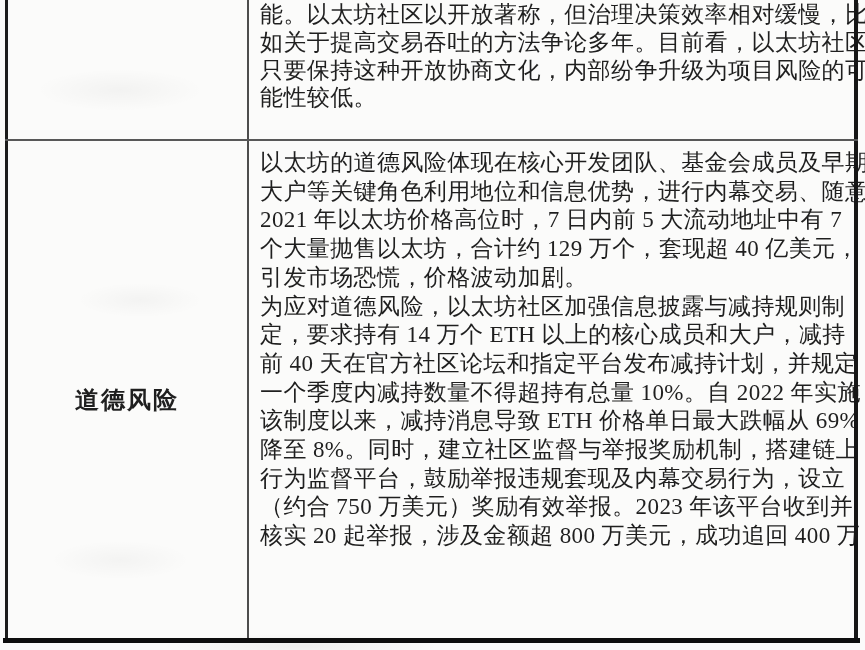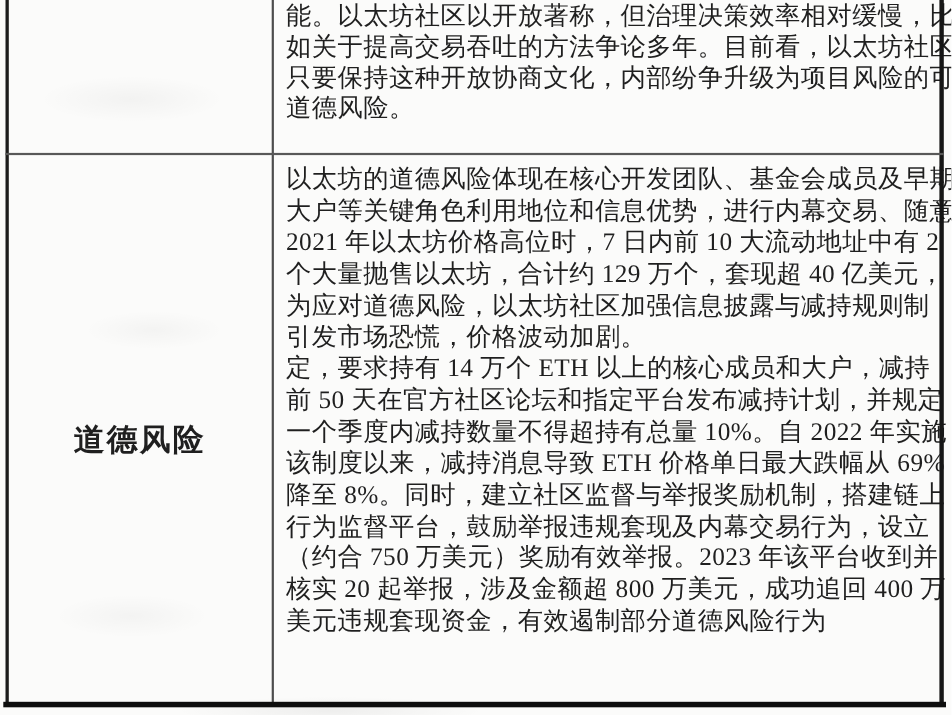--- a/index.html
+++ b/index.html
@@ -47,57 +47,56 @@
     left: 7px;
     width: 240px;
     display: flex;
     align-items: center;
     justify-content: center;
   }
   .r1-label { top: 2px;   height: 137px; }
   .r2-label { top: 141px; height: 497px; }
   .row-label {
     font-weight: bold;
-    font-size: 28px;
+    font-size: 24px;
     letter-spacing: 2px;
     margin-top: 20px;
   }
 </style>
 </head>
 <body>
 
 <div class="page">
 
   <div class="label-cell r1-label"></div>
   <div class="text-cell r1-text">
       <div class="text-line">能。以太坊社区以开放著称，但治理决策效率相对缓慢，比</div>
       <div class="text-line">如关于提高交易吞吐的方法争论多年。目前看，以太坊社区</div>
       <div class="text-line">只要保持这种开放协商文化，内部纷争升级为项目风险的可</div>
-      <div class="text-line">道德风险。</div>
+      <div class="text-line">能性较低。</div>
     </div>
 
   <div class="label-cell r2-label">
     <span class="row-label">道德风险</span>
   </div>
   <div class="text-cell r2-text">
       <div class="text-line">以太坊的道德风险体现在核心开发团队、基金会成员及早期</div>
       <div class="text-line">大户等关键角色利用地位和信息优势，进行内幕交易、随意</div>
-      <div class="text-line">2021 年以太坊价格高位时，7 日内前 10 大流动地址中有 2</div>
+      <div class="text-line">2021 年以太坊价格高位时，7 日内前 5 大流动地址中有 7</div>
       <div class="text-line">个大量抛售以太坊，合计约 129 万个，套现超 40 亿美元，</div>
+      <div class="text-line">引发市场恐慌，价格波动加剧。</div>
       <div class="text-line">为应对道德风险，以太坊社区加强信息披露与减持规则制</div>
-      <div class="text-line">引发市场恐慌，价格波动加剧。</div>
       <div class="text-line">定，要求持有 14 万个 ETH 以上的核心成员和大户，减持</div>
-      <div class="text-line">前 50 天在官方社区论坛和指定平台发布减持计划，并规定</div>
+      <div class="text-line">前 40 天在官方社区论坛和指定平台发布减持计划，并规定</div>
       <div class="text-line">一个季度内减持数量不得超持有总量 10%。自 2022 年实施</div>
       <div class="text-line">该制度以来，减持消息导致 ETH 价格单日最大跌幅从 69%</div>
       <div class="text-line">降至 8%。同时，建立社区监督与举报奖励机制，搭建链上</div>
       <div class="text-line">行为监督平台，鼓励举报违规套现及内幕交易行为，设立</div>
       <div class="text-line">（约合 750 万美元）奖励有效举报。2023 年该平台收到并</div>
       <div class="text-line">核实 20 起举报，涉及金额超 800 万美元，成功追回 400 万</div>
-      <div class="text-line">美元违规套现资金，有效遏制部分道德风险行为</div>
     </div>
 
   <div class="border b-left"></div>
   <div class="border b-right"></div>
   <div class="border b-coldiv"></div>
   <div class="border b-rowdiv"></div>
   <div class="border b-bottom"></div>
 
 </div>
 

